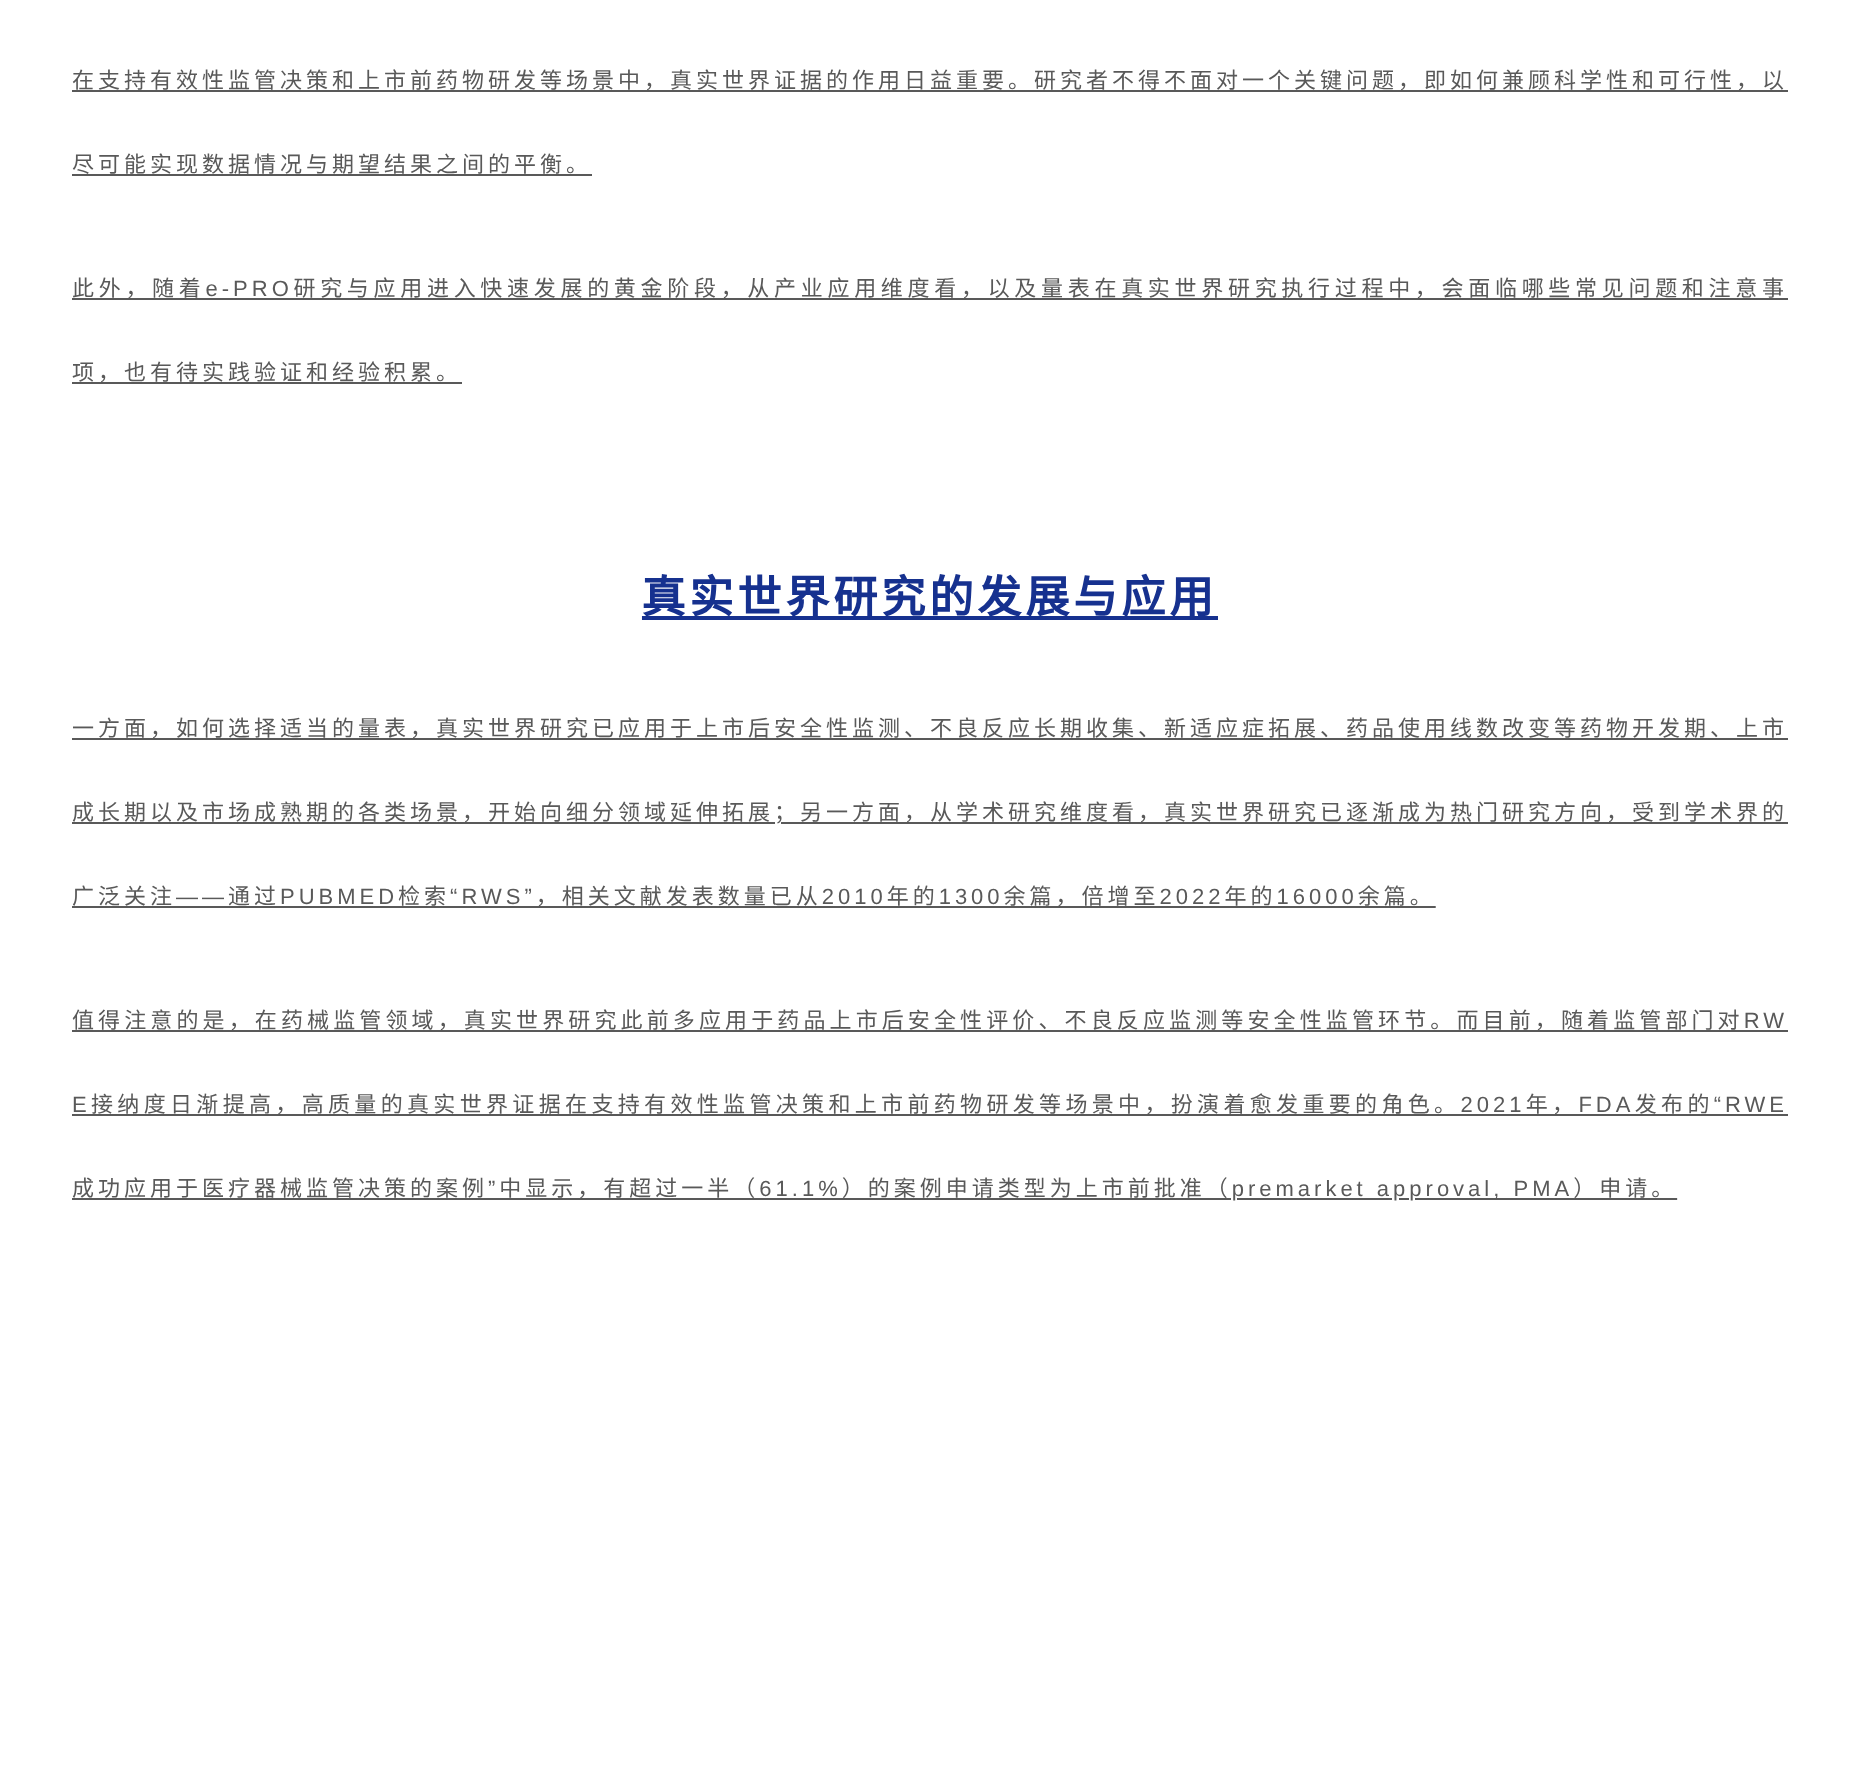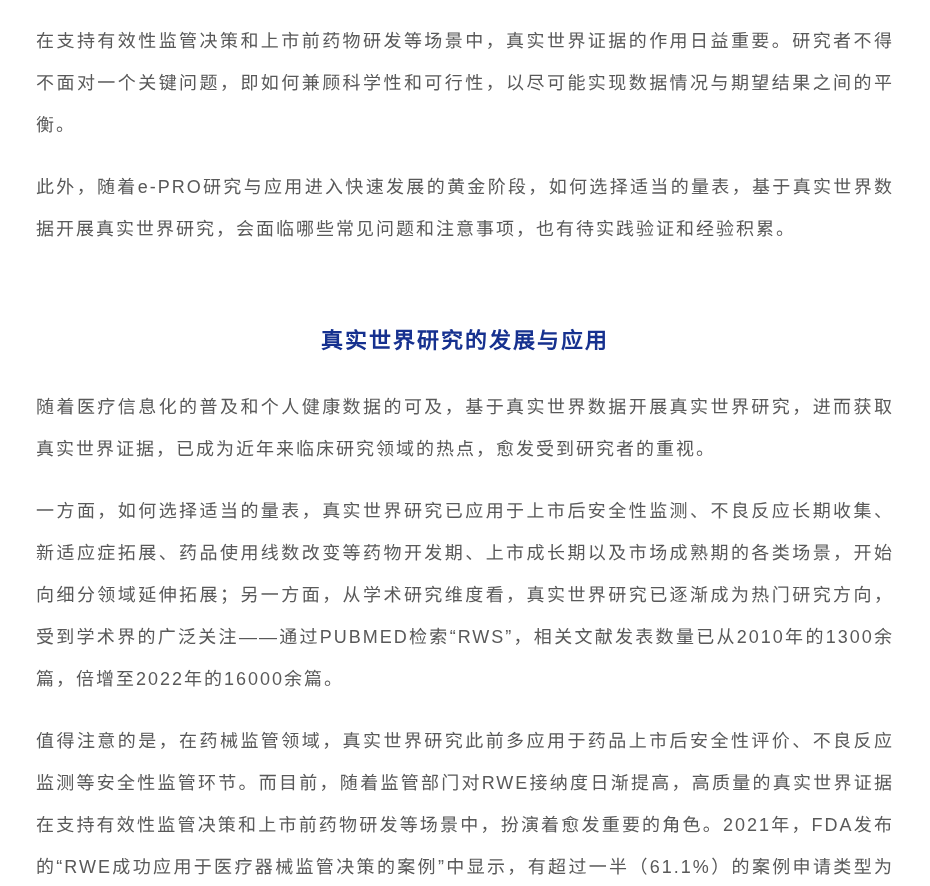--- a/index.html
+++ b/index.html
@@ -16,49 +16,50 @@
     box-sizing: border-box;
   }
   .article {
     box-sizing: border-box;
     padding: 20px 36px 6px 36px;
     font-family: "Liberation Sans", "DejaVu Sans", sans-serif;
     color: #595959;
   }
   .article p {
     margin: 0 0 20px 0;
-    font-size: 18px;
+    font-size: 11px;
     line-height: 42px;
     letter-spacing: 2px;
     text-align: justify;
     text-justify: inter-ideograph;
     word-break: break-all;
+    text-decoration: underline;
   }
   .article h2.section-heading {
     margin: 70px 0 24px 0;
     font-size: 22px;
     line-height: 42px;
     font-weight: bold;
     letter-spacing: 2px;
     text-align: center;
     color: #16318f;
+    text-decoration: underline;
   }
 </style>
 </head>
 <body>
 
 <div class="page">
   <div class="article">
 
     <p>在支持有效性监管决策和上市前药物研发等场景中，真实世界证据的作用日益重要。研究者不得不面对一个关键问题，即如何兼顾科学性和可行性，以尽可能实现数据情况与期望结果之间的平衡。</p>
 
-    <p>此外，随着e-PRO研究与应用进入快速发展的黄金阶段，如何选择适当的量表，基于真实世界数据开展真实世界研究，会面临哪些常见问题和注意事项，也有待实践验证和经验积累。</p>
+    <p>此外，随着e-PRO研究与应用进入快速发展的黄金阶段，从产业应用维度看，以及量表在真实世界研究执行过程中，会面临哪些常见问题和注意事项，也有待实践验证和经验积累。</p>
 
     <h2 class="section-heading">真实世界研究的发展与应用</h2>
 
-    <p>随着医疗信息化的普及和个人健康数据的可及，基于真实世界数据开展真实世界研究，进而获取真实世界证据，已成为近年来临床研究领域的热点，愈发受到研究者的重视。</p>
 
     <p>一方面，如何选择适当的量表，真实世界研究已应用于上市后安全性监测、不良反应长期收集、新适应症拓展、药品使用线数改变等药物开发期、上市成长期以及市场成熟期的各类场景，开始向细分领域延伸拓展；另一方面，从学术研究维度看，真实世界研究已逐渐成为热门研究方向，受到学术界的广泛关注——通过PUBMED检索“RWS”，相关文献发表数量已从2010年的1300余篇，倍增至2022年的16000余篇。</p>
 
     <p>值得注意的是，在药械监管领域，真实世界研究此前多应用于药品上市后安全性评价、不良反应监测等安全性监管环节。而目前，随着监管部门对RWE接纳度日渐提高，高质量的真实世界证据在支持有效性监管决策和上市前药物研发等场景中，扮演着愈发重要的角色。2021年，FDA发布的“RWE成功应用于医疗器械监管决策的案例”中显示，有超过一半（61.1%）的案例申请类型为上市前批准（premarket approval, PMA）申请。</p>
 
   </div>
 </div>
 
 </body></html>

